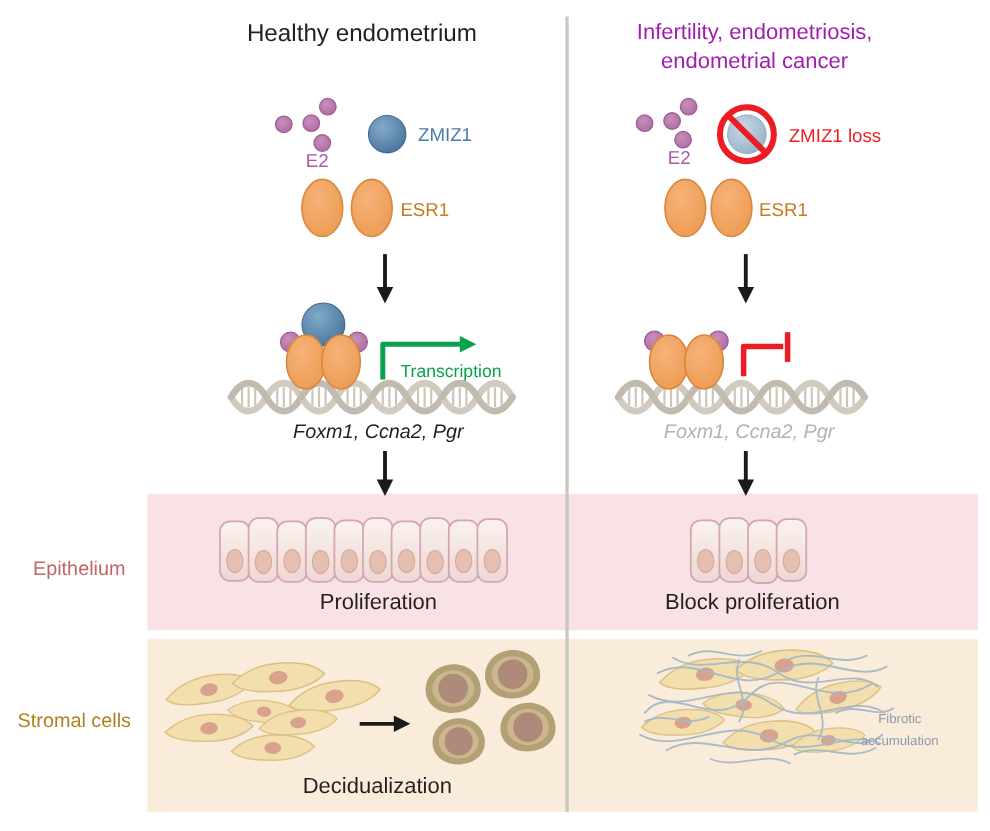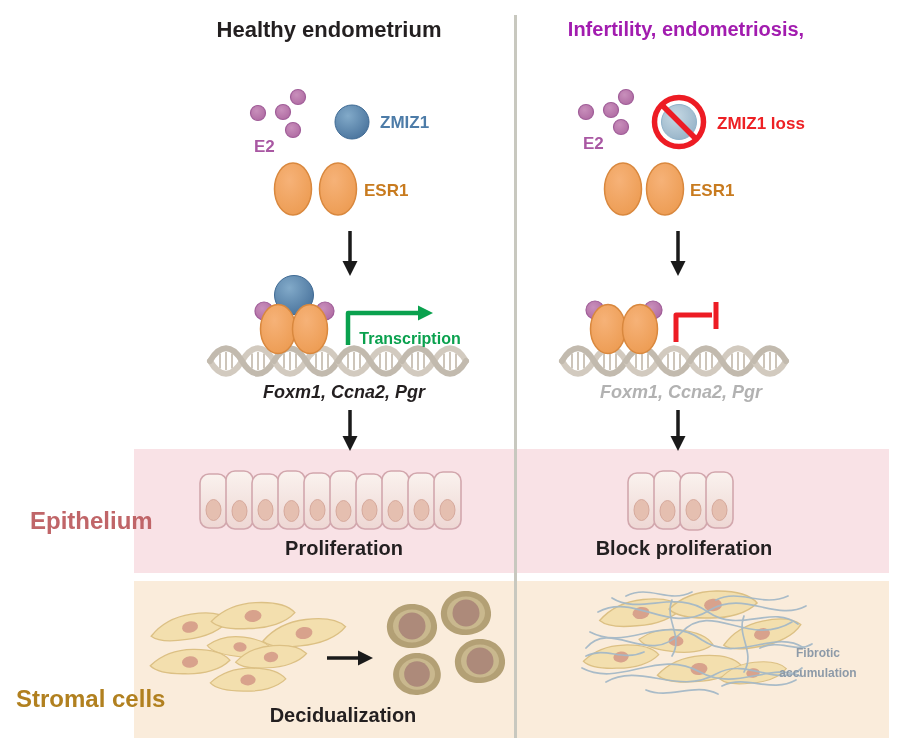--- a/index.html
+++ b/index.html
@@ -1,39 +1,38 @@
 <!DOCTYPE html>
 <html><head>
 <meta charset="utf-8">
 <style>
   html,body{margin:0;padding:0;background:#ffffff;}
   #canvas{
     position:relative;width:900px;height:748px;background:#ffffff;overflow:hidden;
     font-family:"Liberation Sans",sans-serif;
-    font-weight:bold;
   }
   .band{position:absolute;left:134px;width:755px;}
   #epi-band{top:449px;height:124px;background:#f9e2e6;}
   #str-band{top:581px;height:157px;background:#faecdb;}
   #divider{position:absolute;left:514px;top:15px;width:3px;height:723px;background:#c8c8bf;z-index:3;}
   #fig-svg{position:absolute;left:0;top:0;z-index:2;}
   .lbl{position:absolute;white-space:nowrap;z-index:4;}
   .ctr{transform:translateX(-50%);text-align:center;}
   .title{font-size:22px;color:#231f20;line-height:27px;}
   .title-red{font-size:20px;color:#a21caf;line-height:27px;}
   .mol{font-size:17px;}
-  .purple{color:#a958a3;}
+  .purple{color:#a958a3;margin-left:24px;}
   .blue{color:#4d7ca8;}
   .orange{color:#c87b1f;}
   .red{color:#ed2024;}
   .green{color:#0aa14e;}
   .genes{font-size:18px;font-style:italic;color:#231f20;}
   .genes-muted{color:#b2b2b2;}
   .caption{font-size:20px;color:#231f20;}
-  .rowlabel{font-size:24px;}
+  .rowlabel{font-size:18px;}
   .epi-label{color:#c06568;}
   .str-label{color:#b1801f;}
   .fibrotic{font-size:12px;color:#8d9aa8;line-height:20px;}
 </style>
 </head>
 <body>
 
 <div id="canvas">
 
   <div id="epi-band" class="band"></div>
@@ -257,37 +256,38 @@
       <path d="M744,616 C736,636 756,652 744,672"></path>
     </g>
   </svg>
 
   <div id="divider"></div>
 
   <div class="lbl title ctr" style="left:329px;top:16px;">Healthy endometrium</div>
 
   <div class="lbl title-red ctr" style="left:686px;top:16px;">
     <div>Infertility, endometriosis,</div>
+    <div>endometrial cancer</div>
   </div>
 
   <div class="lbl mol purple" style="left:254px;top:137px;">E2</div>
   <div class="lbl mol blue" style="left:380px;top:113px;">ZMIZ1</div>
   <div class="lbl mol orange" style="left:364px;top:181px;">ESR1</div>
 
   <div class="lbl mol purple" style="left:583px;top:134px;">E2</div>
   <div class="lbl mol red" style="left:717px;top:114px;">ZMIZ1 loss</div>
   <div class="lbl mol orange" style="left:690px;top:181px;">ESR1</div>
 
   <div class="lbl green ctr" style="left:410px;top:330px;font-size:16px;">Transcription</div>
 
   <div class="lbl genes ctr" style="left:344px;top:382px;">Foxm1, Ccna2, Pgr</div>
   <div class="lbl genes genes-muted ctr" style="left:681px;top:382px;">Foxm1, Ccna2, Pgr</div>
 
   <div class="lbl rowlabel epi-label" style="left:30px;top:507px;">Epithelium</div>
-  <div class="lbl rowlabel str-label" style="left:16px;top:645px;margin-top:40px;">Stromal cells</div>
+  <div class="lbl rowlabel str-label" style="left:16px;top:645px;">Stromal cells</div>
 
   <div class="lbl caption ctr" style="left:344px;top:537px;">Proliferation</div>
   <div class="lbl caption red ctr" style="left:684px;top:537px;">Block proliferation</div>
 
   <div class="lbl caption ctr" style="left:343px;top:704px;text-align:center;">Decidualization</div>
 
   <div class="lbl fibrotic ctr" style="left:818px;top:643px;">
     <div>Fibrotic</div>
     <div>accumulation</div>
   </div>

